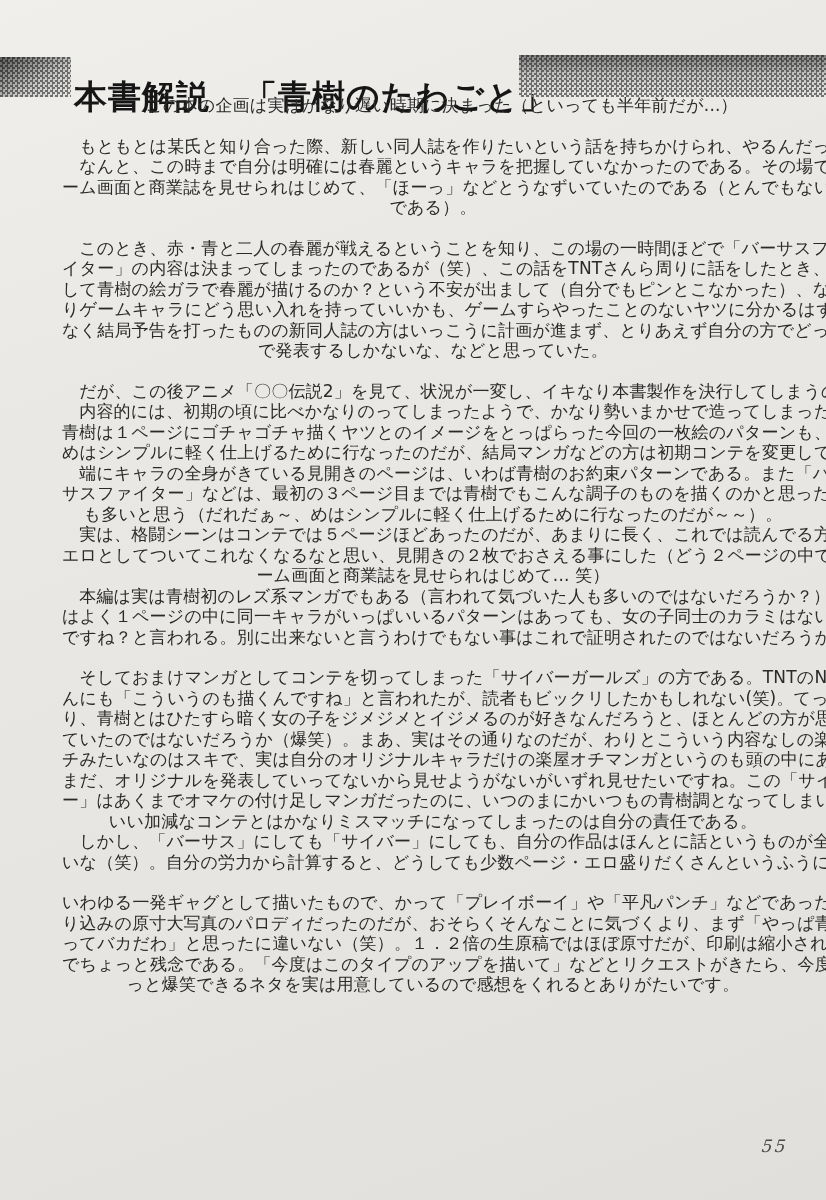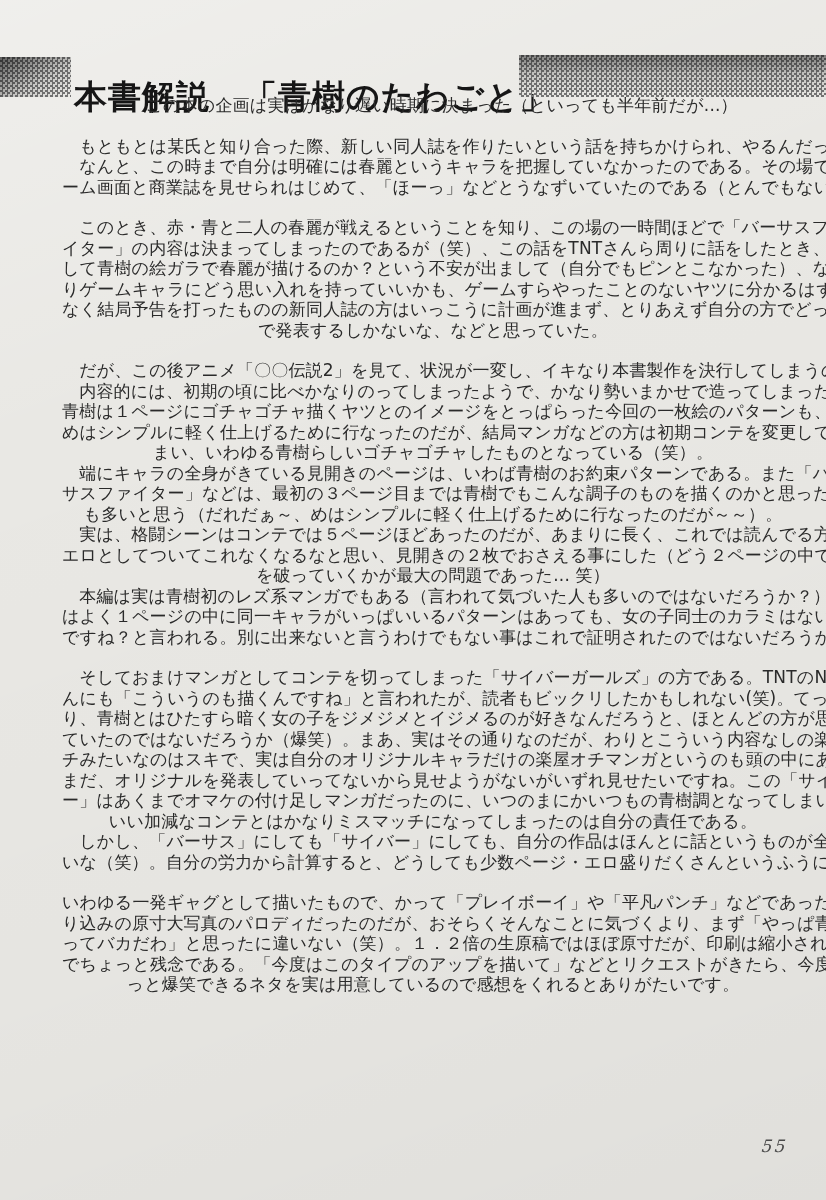--- a/index.html
+++ b/index.html
@@ -74,41 +74,41 @@
   <div class="halftone bar-right"></div>
 
   <div class="body-text">
       <div class="block">
         <div class="line">　この本の企画は実はかなり遅い時期に決まった（といっても半年前だが...）</div>
       </div>
       <div class="block">
         <div class="line">　もともとは某氏と知り合った際、新しい同人誌を作りたいという話を持ちかけられ、やるんだった</div>
         <div class="line">　なんと、この時まで自分は明確には春麗というキャラを把握していなかったのである。その場でゲ</div>
         <div class="line">ーム画面と商業誌を見せられはじめて、「ほーっ」などとうなずいていたのである（とんでもないヤツ</div>
+        <div class="line">である）。</div>
       </div>
       <div class="block">
         <div class="line">　このとき、赤・青と二人の春麗が戦えるということを知り、この場の一時間ほどで「バーサスファ</div>
         <div class="line">イター」の内容は決まってしまったのであるが（笑）、この話をTNTさんら周りに話をしたとき、はた</div>
         <div class="line">して青樹の絵ガラで春麗が描けるのか？という不安が出まして（自分でもピンとこなかった）、なによ</div>
         <div class="line">りゲームキャラにどう思い入れを持っていいかも、ゲームすらやったことのないヤツに分かるはずも</div>
         <div class="line">なく結局予告を打ったものの新同人誌の方はいっこうに計画が進まず、とりあえず自分の方でどっか</div>
         <div class="line">で発表するしかないな、などと思っていた。</div>
       </div>
       <div class="block">
         <div class="line">　だが、この後アニメ「〇〇伝説2」を見て、状況が一変し、イキなり本書製作を決行してしまうの</div>
         <div class="line">　内容的には、初期の頃に比べかなりのってしまったようで、かなり勢いまかせで造ってしまった。</div>
         <div class="line">青樹は１ページにゴチャゴチャ描くヤツとのイメージをとっぱらった今回の一枚絵のパターンも、初</div>
         <div class="line">めはシンプルに軽く仕上げるために行なったのだが、結局マンガなどの方は初期コンテを変更してし</div>
-        <div class="line">まい、いわゆる青樹らしいゴチャゴチャしたものとなっている（笑）。</div>
         <div class="line">　端にキャラの全身がきている見開きのページは、いわば青樹のお約束パターンである。また「バー</div>
         <div class="line">サスファイター」などは、最初の３ページ目までは青樹でもこんな調子のものを描くのかと思った方</div>
         <div class="line">も多いと思う（だれだぁ～、めはシンプルに軽く仕上げるために行なったのだが～～）。</div>
         <div class="line">　実は、格闘シーンはコンテでは５ページほどあったのだが、あまりに長く、これでは読んでる方が</div>
         <div class="line">エロとしてついてこれなくなるなと思い、見開きの２枚でおさえる事にした（どう２ページの中で服</div>
-        <div class="line">を破っていくかが最大の問題であった... 笑）</div>
+        <div class="line">ーム画面と商業誌を見せられはじめて... 笑）</div>
         <div class="line">　本編は実は青樹初のレズ系マンガでもある（言われて気づいた人も多いのではないだろうか？）。私</div>
         <div class="line">はよく１ページの中に同一キャラがいっぱいいるパターンはあっても、女の子同士のカラミはないん</div>
         <div class="line">ですね？と言われる。別に出来ないと言うわけでもない事はこれで証明されたのではないだろうか？</div>
       </div>
       <div class="block">
         <div class="line">　そしておまけマンガとしてコンテを切ってしまった「サイバーガールズ」の方である。TNTのNさ</div>
         <div class="line">んにも「こういうのも描くんですね」と言われたが、読者もビックリしたかもしれない(笑)。てっき</div>
         <div class="line">り、青樹とはひたすら暗く女の子をジメジメとイジメるのが好きなんだろうと、ほとんどの方が思っ</div>
         <div class="line">ていたのではないだろうか（爆笑）。まあ、実はその通りなのだが、わりとこういう内容なしの楽屋オ</div>
         <div class="line">チみたいなのはスキで、実は自分のオリジナルキャラだけの楽屋オチマンガというのも頭の中にある。</div>

